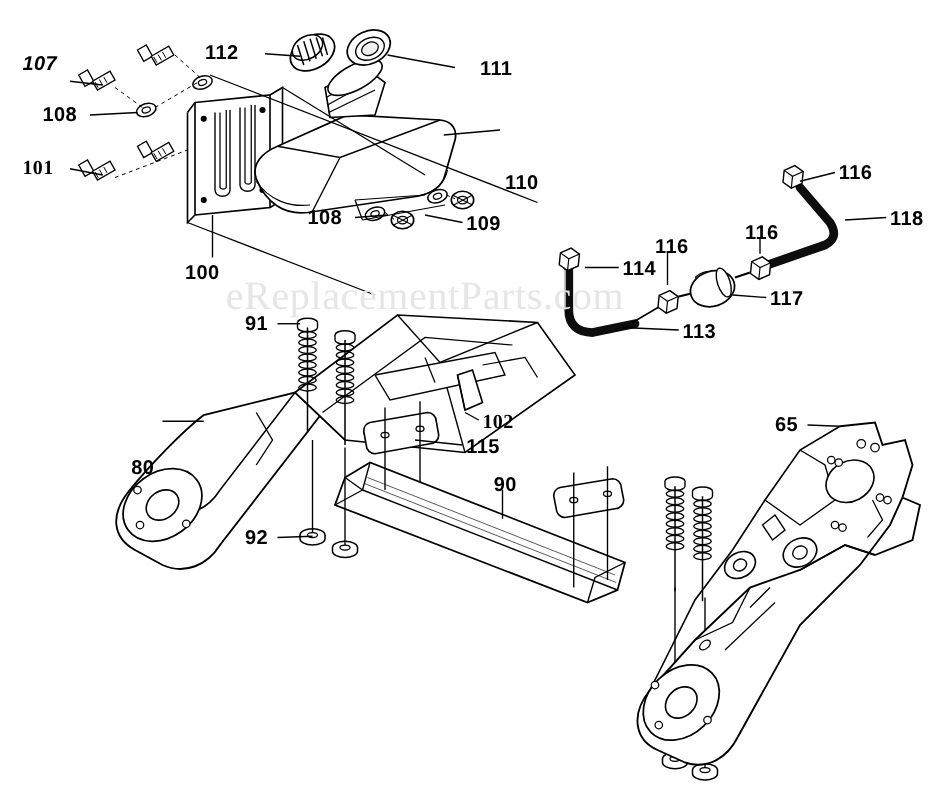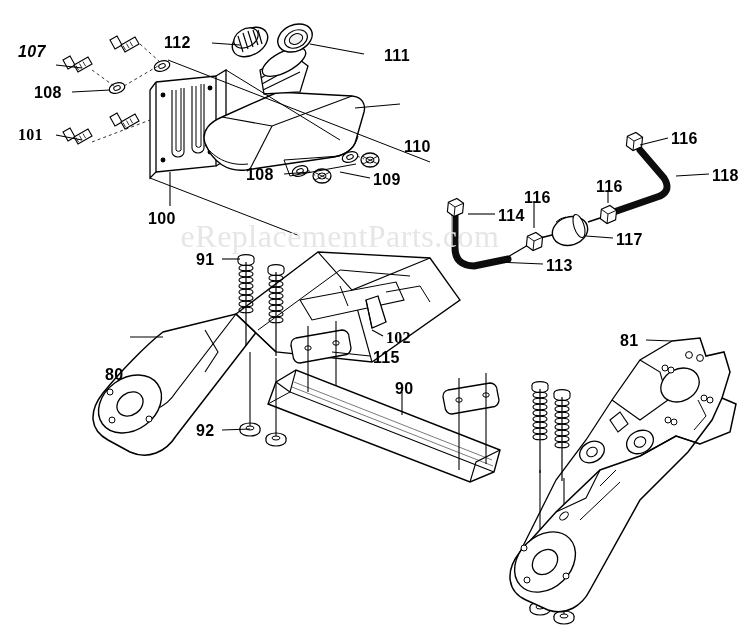--- a/index.html
+++ b/index.html
@@ -382,19 +382,19 @@
       <div class="lbl" style="left: 373px; top: 172px;">109</div>
       <div class="lbl" style="left: 671px; top: 131px;">116</div>
       <div class="lbl" style="left: 712px; top: 168px;">118</div>
       <div class="lbl" style="left: 596px; top: 179px;">116</div>
       <div class="lbl" style="left: 524px; top: 190px;">116</div>
       <div class="lbl" style="left: 498px; top: 208px;">114</div>
       <div class="lbl" style="left: 616px; top: 232px;">117</div>
       <div class="lbl" style="left: 546px; top: 258px;">113</div>
       <div class="lbl" style="left: 196px; top: 252px;">91</div>
       <div class="lbl" style="left: 105px; top: 330px; margin-top: 37px;">80</div>
-      <div class="lbl" style="left: 620px; top: 333px;">81</div>
+      <div class="lbl" style="left: 620px; top: 333px;">65</div>
       <div class="lbl" style="left: 386px; top: 330px; font-family: Liberation Serif, serif;">102</div>
       <div class="lbl" style="left: 373px; top: 350px; text-align: right;">115</div>
       <div class="lbl" style="left: 395px; top: 381px;">90</div>
       <div class="lbl" style="left: 196px; top: 423px;">92</div>
     </div>
 </div>
 
 </body></html>

